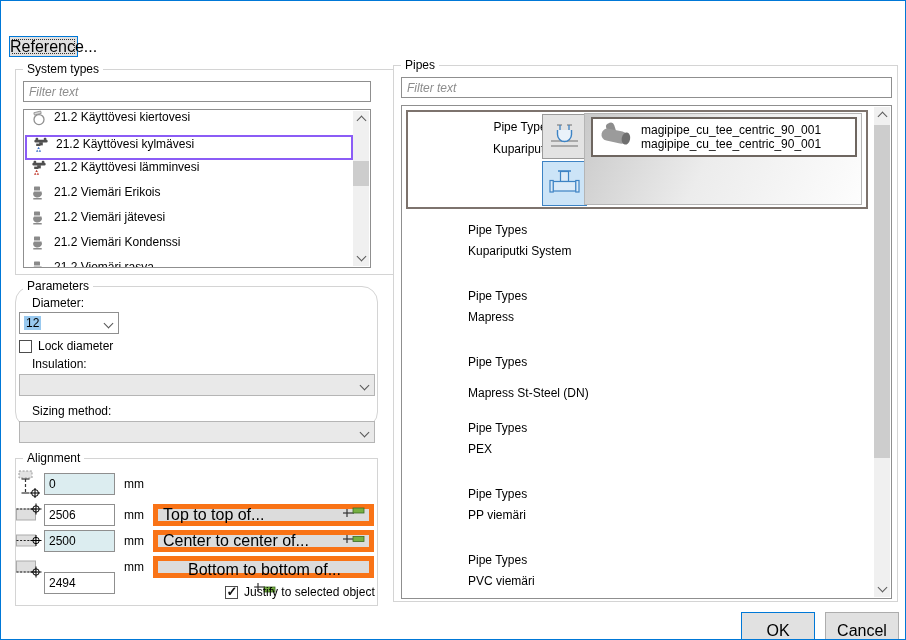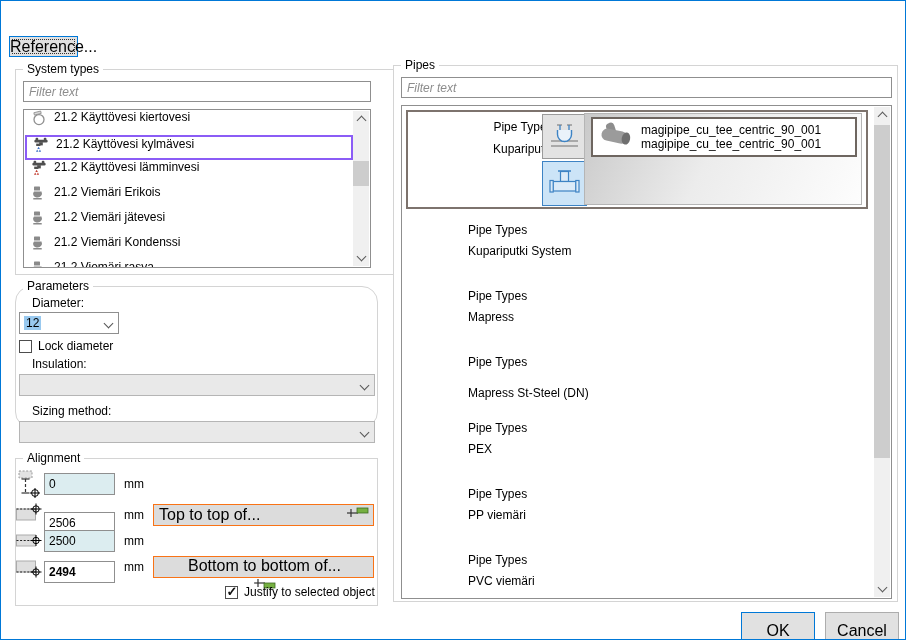--- a/index.html
+++ b/index.html
@@ -51,21 +51,21 @@
   .cmb-diameter { left:3px; top:25px; width:100px; }
   .cmb-insulation { left:3px; top:87px; width:356px; }
   .cmb-sizing { left:3px; top:134px; width:356px; }
   .chk-lock { position:absolute; left:3px; top:52px; display:flex; align-items:center; gap:6px;text-align:center; }
   
   .grp-align { left:14px; top:457px; width:363px; height:148px; }
   .a-icon { position:absolute; left:0; }
   .a-input { position:absolute; left:28px; width:71px; height:22px; border:1px solid #8f8f8f; font-size:12px; padding:2px 4px; background:#fff; }
   .a-input.hl { background:#dcedf0; }
   .a-mm { position:absolute; left:108px; }
-  .a-btn { position:absolute; left:137px; width:221px; height:22px; background:#dcdcdc; border:1px solid #f97316;
+  .a-btn { position:absolute; left:137px; width:221px; height:22px; background:#dcdcdc; border:5px solid #f97316;
     display:flex; align-items:center; justify-content:space-between; padding:0 3px 0 5px; }
   .a-justify { position:absolute; left:209px; top:126px; display:flex; align-items:center; gap:6px; white-space:nowrap; }
   
   .grp-pipes { left:392px; top:64px; width:505px; height:537px; }
   .pp-filter { position:absolute; left:7px; top:11px; width:491px; height:21px; }
   .pp-list { left:7px; top:39px; width:491px; height:494px; }
   .cylwrap { position:absolute; }
   .cyl { position:relative; transform:rotate(33deg); background-color:var(--main,#999);
     background-image:linear-gradient(to bottom, rgba(255,255,255,.40), rgba(255,255,255,0) 45%, rgba(0,0,0,.15)); }
   .cyl::after { content:""; position:absolute; right:-3px; top:0; height:100%; border-radius:50%; background:var(--cap,#666); width:38%; }
@@ -241,21 +241,21 @@
     <span class="a-mm" style="top:18px;">mm</span>
 
     <span class="a-icon" style="top:44px;">
       <svg width="26" height="24" viewBox="0 0 26 24">
         <rect x="0.5" y="6" width="19" height="11" fill="#dfdfdf" stroke="#ababab"></rect>
         <line x1="0.5" y1="6" x2="19.5" y2="6" stroke="#222" stroke-width="1.2" stroke-dasharray="2 1.6"></line>
         <circle cx="20" cy="6" r="3.2" fill="none" stroke="#000" stroke-width="1"></circle>
         <line x1="20" y1="0.5" x2="20" y2="11.5" stroke="#000" stroke-width="1"></line>
         <line x1="14.5" y1="6" x2="25.5" y2="6" stroke="#000" stroke-width="1"></line>
       </svg></span>
-    <input class="a-input" style="top: 53px;" value="2506">
+    <input class="a-input" style="top: 45px;" value="2506">
     <span class="a-mm" style="top:49px;">mm</span>
     <button class="a-btn" style="top:45px;">
       <span>Top to top of...</span>
       <span>
         <svg width="24" height="16" viewBox="0 0 24 16">
           <line x1="1" y1="8" x2="12" y2="8" stroke="#333" stroke-width="1.2"></line>
           <line x1="5" y1="4" x2="5" y2="12" stroke="#333" stroke-width="1.2"></line>
           <rect x="11" y="3" width="11" height="5" fill="#76b041" stroke="#3e6b22" stroke-width="0.8"></rect>
         </svg></span>
     </button>
@@ -263,30 +263,39 @@
     <span class="a-icon" style="top:70px;">
       <svg width="26" height="24" viewBox="0 0 26 24">
         <rect x="0.5" y="6" width="19" height="11" fill="#dfdfdf" stroke="#ababab"></rect>
         <line x1="0.5" y1="11.5" x2="19.5" y2="11.5" stroke="#222" stroke-width="1.2" stroke-dasharray="2 1.6"></line>
         <circle cx="20" cy="11.5" r="3.2" fill="none" stroke="#000" stroke-width="1"></circle>
         <line x1="20" y1="6" x2="20" y2="17" stroke="#000" stroke-width="1"></line>
         <line x1="14.5" y1="11.5" x2="25.5" y2="11.5" stroke="#000" stroke-width="1"></line>
       </svg></span>
     <input class="a-input hl" style="top: 71px;" value="2500">
     <span class="a-mm" style="top:75px;">mm</span>
+    <button class="a-btn" style="top:71px;">
+      <span>Center to center of...</span>
+      <span>
+        <svg width="24" height="16" viewBox="0 0 24 16">
+          <line x1="1" y1="8" x2="12" y2="8" stroke="#333" stroke-width="1.2"></line>
+          <line x1="5" y1="4" x2="5" y2="12" stroke="#333" stroke-width="1.2"></line>
+          <rect x="11" y="5.5" width="11" height="5" fill="#76b041" stroke="#3e6b22" stroke-width="0.8"></rect>
+        </svg></span>
+    </button>
 
     <span class="a-icon" style="top:96px;">
       <svg width="26" height="24" viewBox="0 0 26 24">
         <rect x="0.5" y="6" width="19" height="11" fill="#dfdfdf" stroke="#ababab"></rect>
         <line x1="0.5" y1="17" x2="19.5" y2="17" stroke="#222" stroke-width="1.2" stroke-dasharray="2 1.6"></line>
         <circle cx="20" cy="17" r="3.2" fill="none" stroke="#000" stroke-width="1"></circle>
         <line x1="20" y1="11.5" x2="20" y2="22.5" stroke="#000" stroke-width="1"></line>
         <line x1="14.5" y1="17" x2="25.5" y2="17" stroke="#000" stroke-width="1"></line>
       </svg></span>
-    <input class="a-input" style="top: 102px; font-weight: bold;" value="2494">
+    <input class="a-input" style="top: 113px;" value="2494">
     <span class="a-mm" style="top:101px;">mm</span>
     <button class="a-btn" style="top:97px;flex-direction:column;">
       <span>Bottom to bottom of...</span>
       <span>
         <svg width="24" height="16" viewBox="0 0 24 16">
           <line x1="1" y1="8" x2="12" y2="8" stroke="#333" stroke-width="1.2"></line>
           <line x1="5" y1="4" x2="5" y2="12" stroke="#333" stroke-width="1.2"></line>
           <rect x="11" y="8" width="11" height="5" fill="#76b041" stroke="#3e6b22" stroke-width="0.8"></rect>
         </svg></span>
     </button>

